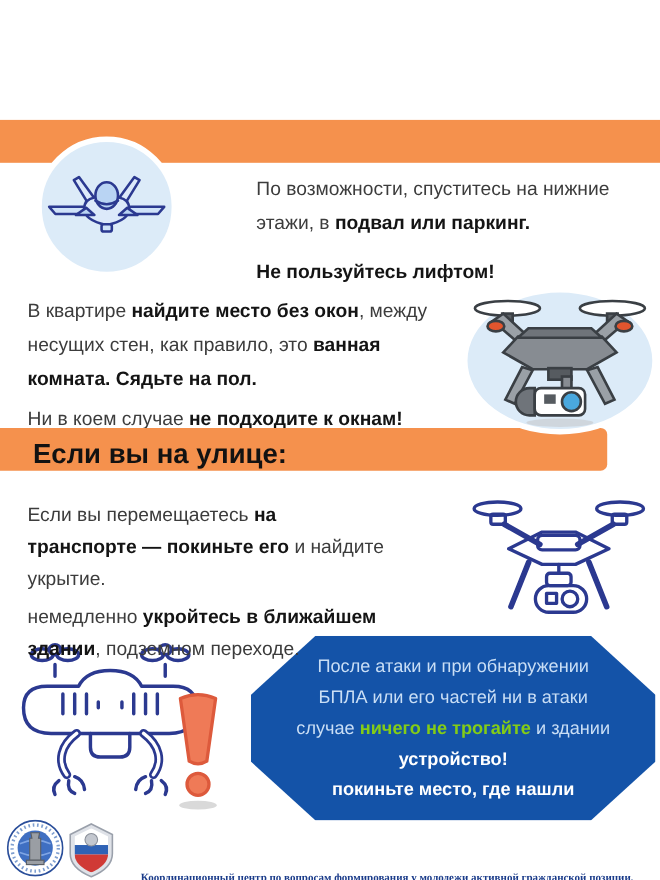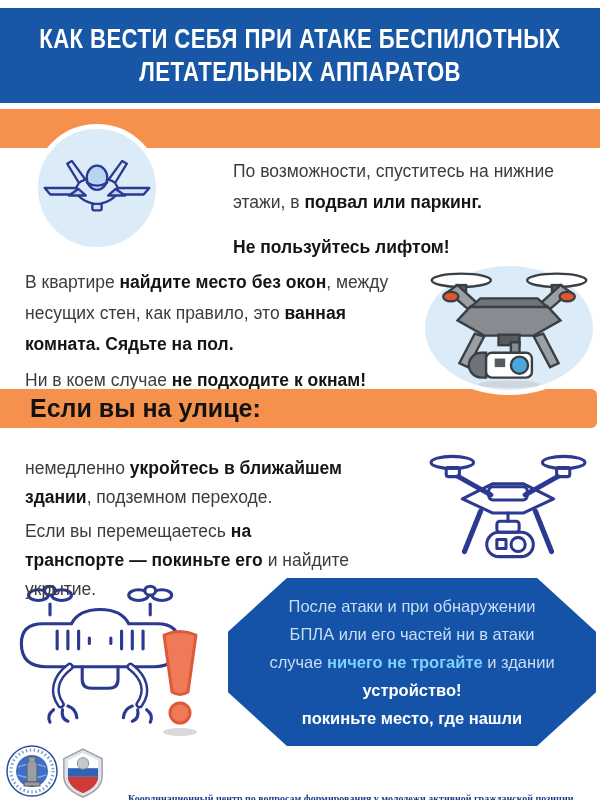--- a/index.html
+++ b/index.html
@@ -32,61 +32,57 @@
   .txt { position:absolute; color:#3c3c3c; font-size:17.5px; line-height:31px; z-index:1; }
   .txt p { margin:5px; }
   .b { font-weight:bold; color:#141414; }
   .sec-floors    { left:228px; top:151px; width:350px; }
   .sec-floors .p2 { margin-top:14px; }
   .sec-apartment { left:20px; top:262px; width:375px; }
   .sec-apartment .p2 { margin-top:3px; }
   .sec-street    { left:20px; top:449px; width:335px; line-height:29px; }
   
   .street-banner {
-    position:absolute; left:0; top:389px; width:597px; height:39px;
+    position:absolute; left:0; top:389px; width:552px; height:39px;
     background:#f5914d; border-radius:0 6px 6px 0; z-index:1;
-    display:flex; align-items:center;
+    display:flex; align-items:flex-end;
   }
   .street-banner-label {
     color:#121212; font-weight:bold; font-size:25px; padding-left:30px;
   }
   
   .icon-abs { position:absolute; }
   .drone-outline-wrap { left:428px; top:450px; width:160px; height:114px; }
   .drone-claw-wrap    { left:16px;  top:576px; width:170px; height:160px; }
   .warning-wrap       { left:150px; top:628px; width:60px;  height:110px; }
   
   .octagon {
     position:absolute; left:228px; top:578px; width:368px; height:168px;
     background:#1453a8;
     clip-path:polygon(16% 0,84% 0,100% 32%,100% 68%,84% 100%,16% 100%,0 68%,0 32%);
     display:flex; flex-direction:column; align-items:center; justify-content:center;
     text-align:center;
   }
   .oct-line { color:#c9def5; font-size:16.5px; line-height:28px; }
-  .oct-line .wb { font-weight:bold; color:#7dd3fc; }
+  .oct-line .wb { font-weight:bold; color:#84cc16; }
   .oct-bold { font-weight:bold; color:#ffffff; font-size:16.5px; line-height:28px; }
   
   .footer-logo1 { left:6px;  top:745px; width:52px; height:52px; }
   .footer-logo2 { left:60px; top:747px; width:46px; height:52px; }
   .footer-text {
     position:absolute; left:108px; top:752px; width:488px;
     font-family:"Liberation Serif", serif; font-weight:bold;
     font-size:10px; line-height:13.5px; color:#1b3c8a; text-align:center;margin-top:40px;
   }
 </style>
 </head>
 <body>
 
 <div class="page">
 
-  <div class="title-bar">
-    <div class="title-line">КАК ВЕСТИ СЕБЯ ПРИ АТАКЕ БЕСПИЛОТНЫХ</div>
-    <div class="title-line">ЛЕТАТЕЛЬНЫХ АППАРАТОВ</div>
-  </div>
   <div class="orange-strip strip-top"></div>
 
   <div class="pale-circle circle-jet">
     <svg width="112" height="62" viewBox="0 0 120 64">
       <g stroke="#2b3990" stroke-width="2.5" stroke-linejoin="round" stroke-linecap="round">
         <path d="M44 32 L28 6 L33 3 L52 29 Z" fill="#dce9fa"></path>
         <path d="M76 32 L92 6 L87 3 L68 29 Z" fill="#dce9fa"></path>
         <path d="M4 32 H116 L110 39 H10 Z" fill="#cfe2f8"></path>
         <path d="M38 34 Q38 25 48 23 L72 23 Q82 25 82 34 Q82 45 60 50 Q38 45 38 34 Z" fill="#dce9fa"></path>
         <path d="M40 33 L30 40 H48 Z" fill="#b9d4f3"></path>
@@ -130,22 +126,22 @@
         <circle cx="99" cy="104" r="9" fill="#4aa8de"></circle>
       </g>
     </svg>
   </div>
 
   <div class="street-banner">
     <div class="street-banner-label">Если вы на улице:</div>
   </div>
 
   <div class="txt sec-street">
+    <p><span>Если вы перемещаетесь </span><span class="b">на транспорте — покиньте его</span><span> и найдите укрытие.</span></p>
     <p><span>немедленно </span><span class="b">укройтесь в ближайшем здании</span><span>, подземном переходе.</span></p>
-    <p><span>Если вы перемещаетесь </span><span class="b">на транспорте — покиньте его</span><span> и найдите укрытие.</span></p>
   </div>
   <div class="icon-abs drone-outline-wrap">
     <svg width="160" height="114" viewBox="0 0 158 112">
       <g stroke="#2b3990" stroke-width="3" fill="none" stroke-linecap="round" stroke-linejoin="round">
         <ellipse cx="24" cy="12" rx="21" ry="6"></ellipse>
         <ellipse cx="134" cy="12" rx="21" ry="6"></ellipse>
         <rect x="18" y="17" width="13" height="9" rx="2"></rect>
         <rect x="127" y="17" width="13" height="9" rx="2"></rect>
         <path d="M30 26 L62 44" stroke-width="5"></path>
         <path d="M128 26 L96 44" stroke-width="5"></path>

